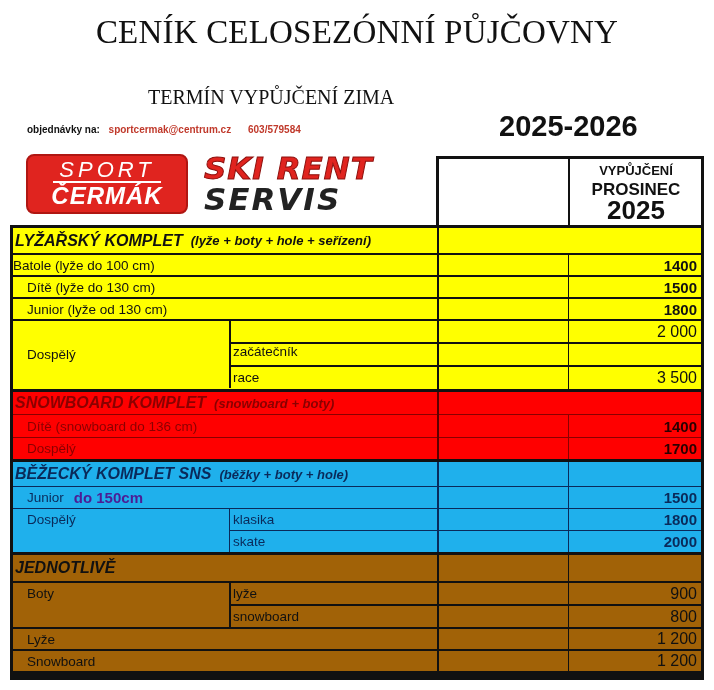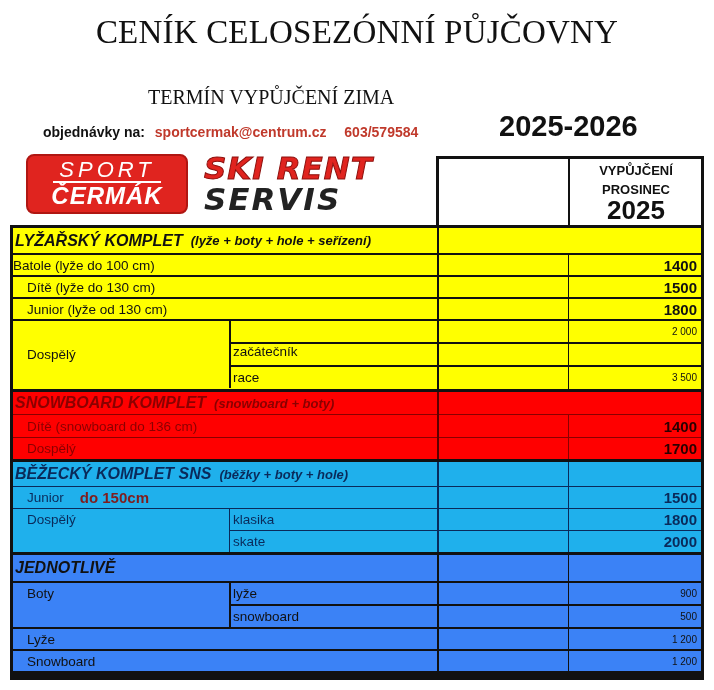--- a/index.html
+++ b/index.html
@@ -9,23 +9,22 @@
   .title {
     position: absolute; left: 0; top: 14px; width: 714px; text-align: center;
     font-family: "Liberation Serif", "DejaVu Serif", serif; font-size: 33px; color: #111;
     letter-spacing: 0.2px;
   }
   .subtitle {
     position: absolute; left: 148px; top: 86px;
     font-family: "Liberation Serif", "DejaVu Serif", serif; font-size: 20px; color: #111;
   }
   .orders {
-    position: absolute; left: 27px; top: 124px; font-size: 14px; font-weight: bold; color: #111;
+    position: absolute; left: 27px; top: 124px; font-size: 10px; font-weight: bold; color: #111;
     font-family: "Liberation Sans", sans-serif;
-    margin-left: 16px;
   }
   .orders .contact { color: #c0392b; font-weight: bold; margin-left: 6px; }
   .orders .phone { color: #c0392b; font-weight: bold; margin-left: 14px; }
   .season {
     position: absolute; left: 499px; top: 110px; font-size: 29px; font-weight: bold;
     font-family: "Liberation Sans", sans-serif; color: #111;
   }
 
   
   .logo-box {
@@ -55,42 +54,42 @@
   .hdr-box {
     position: absolute; left: 436px; top: 156px; width: 268px; height: 70px;
     border: 3px solid #111; border-bottom: none; background: #fff;
   }
   .hdr-divider { position: absolute; left: 129px; top: 0; width: 2px; height: 100%; background: #111; }
   .hdr-label {
     position: absolute; left: 132px; top: 2px; width: 130px; text-align: center;
     font-family: "Liberation Sans", sans-serif; font-weight: bold; color: #111;
   }
   .hdr-label .l1 { font-size: 13px; line-height: 20px; }
-  .hdr-label .l2 { font-size: 13px; line-height: 18px; }
+  .hdr-label .l2 { font-size: 17px; line-height: 18px; }
   .hdr-label .l3 { font-size: 26px; line-height: 22px; }
 
   
   .table {
     position: absolute; left: 10px; top: 225px; width: 694px; height: 455px;
     border: 3px solid #111; background: #111;
   }
   .row { position: absolute; left: 0; width: 688px; }
   .cell { position: absolute; top: 0; height: 100%; display: flex; align-items: center;
           font-family: "Liberation Sans", sans-serif; font-size: 13.5px; }
   .sec-head { font-weight: bold; font-style: italic; font-size: 16px; padding-left: 2px; }
   .sec-head .note { font-size: 13px; margin-left: 8px; }
-  .price { justify-content: flex-end; padding-right: 4px; font-size: 10px; }
+  .price { justify-content: flex-end; padding-right: 4px; font-size: 16px; }
   .price.bold { font-weight: bold; font-size: 15px; }
   .line-h { position: absolute; left: 0; height: 2px; background: #111; }
   .line-v { position: absolute; width: 2px; background: #111; }
 
   .yellow { background: #ffff00; }
   .red { background: #ff0000; }
   .blue { background: #1fb0ec; }
-  .green { background: #3b82f6; }
+  .green { background: #a16207; }
   .red .cell { color: #8a0000; text-align: right; }
   .blue .cell { color: #0a2a5a; }
 </style>
 </head>
 <body>
 
 <div class="title">CENÍK CELOSEZÓNNÍ PŮJČOVNY</div>
 <div class="subtitle">TERMÍN VYPŮJČENÍ ZIMA</div>
 <div class="orders">
   <span>objednávky na:</span>
@@ -191,21 +190,21 @@
     <div class="row" style="top:0; height:24px;">
       <div class="cell sec-head" style="left:0; width:425px;">
         <span>BĚŽECKÝ KOMPLET SNS</span>
         <span class="note">(běžky + boty + hole)</span>
       </div>
     </div>
     <div class="line-h" style="top:24px; width:688px; height:1px; background:#0a2a5a;"></div>
     <div class="row" style="top:25px; height:21px;">
       <div class="cell" style="left:14px; width:400px;">
         <span>Junior</span>
-        <span style="font-weight:bold; font-size:15px; color:#7f1d1d; margin-left:16px;">do 150cm</span>
+        <span style="font-weight:bold; font-size:15px; color:#4c1d95; margin-left:10px;">do 150cm</span>
       </div>
       <div class="cell price bold" style="left:557px; width:131px;">1500</div>
     </div>
     <div class="line-h" style="top:46px; width:688px; height:1px; background:#0a2a5a;"></div>
 
     <div class="cell" style="left:14px; top:47px; height:20px; width:200px;">Dospělý</div>
     <div class="line-v" style="left:216px; top:47px; height:43px; width:1px; background:#0a2a5a;"></div>
 
     <div class="row" style="top:47px; height:21px;">
       <div class="cell" style="left:220px; width:200px;">klasika</div>
@@ -230,21 +229,21 @@
     <div class="cell" style="left:14px; top:28px; height:20px; width:200px;">Boty</div>
     <div class="line-v" style="left:216px; top:28px; height:44px;"></div>
 
     <div class="row" style="top:28px; height:21px;">
       <div class="cell" style="left:220px; width:200px;">lyže</div>
       <div class="cell price" style="left:557px; width:131px;">900</div>
     </div>
     <div class="line-h" style="top:49px; left:216px; width:472px;"></div>
     <div class="row" style="top:51px; height:21px;">
       <div class="cell" style="left:220px; width:200px;">snowboard</div>
-      <div class="cell price" style="left:557px; width:131px;">500</div>
+      <div class="cell price" style="left:557px; width:131px;">800</div>
     </div>
     <div class="line-h" style="top:72px; width:688px;"></div>
 
     <div class="row" style="top:74px; height:20px;">
       <div class="cell" style="left:14px; width:400px;">Lyže</div>
       <div class="cell price" style="left:557px; width:131px;">1 200</div>
     </div>
     <div class="line-h" style="top:94px; width:688px;"></div>
     <div class="row" style="top:96px; height:20px;">
       <div class="cell" style="left:14px; width:400px;">Snowboard</div>

